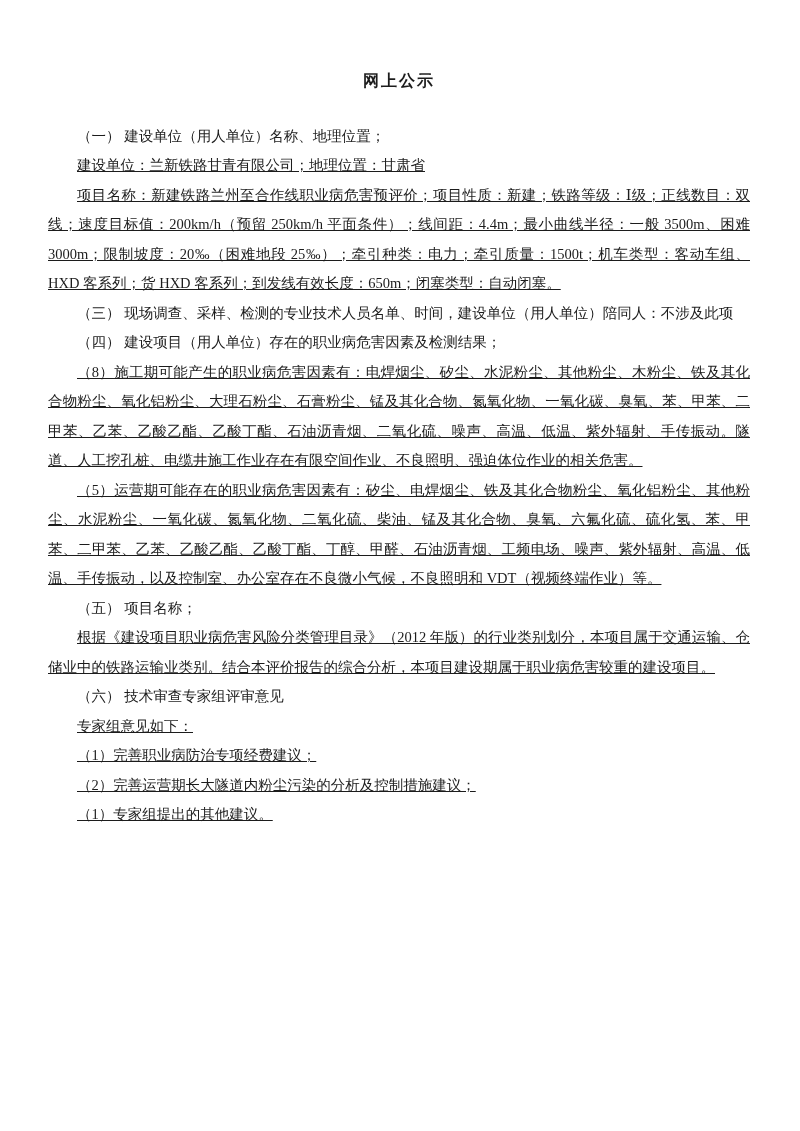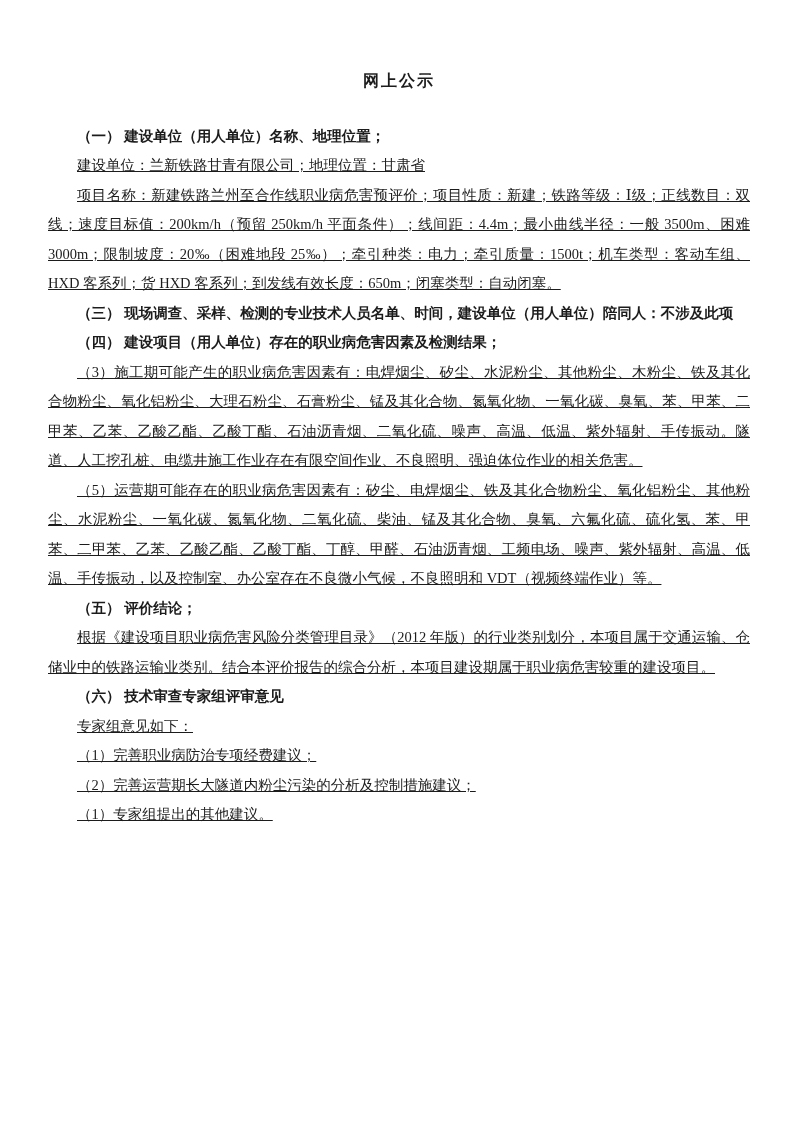--- a/index.html
+++ b/index.html
@@ -22,21 +22,21 @@
     overflow: hidden;
   }
   .doc-title {
     text-align: center;
     font-weight: bold;
     font-size: 16px;
     letter-spacing: 2px;
     margin: 0 0 26px 0;
   }
   .heading {
-    font-weight: bold;
+    font-weight: normal;
     text-indent: 2em;
     text-align: justify;
     margin: 0;
   }
   .para {
     text-indent: 2em;
     text-align: justify;
     margin: 0;
     text-decoration: underline;
   }
@@ -56,26 +56,26 @@
   <div>
     <p class="para">项目名称：新建铁路兰州至合作线职业病危害预评价；项目性质：新建；铁路等级：Ⅰ级；正线数目：双线；速度目标值：200km/h（预留 250km/h 平面条件）；线间距：4.4m；最小曲线半径：一般 3500m、困难 3000m；限制坡度：20‰（困难地段 25‰）；牵引种类：电力；牵引质量：1500t；机车类型：客动车组、HXD 客系列；货 HXD 客系列；到发线有效长度：650m；闭塞类型：自动闭塞。</p>
   </div>
 
   <div>
     <p class="heading">（三） 现场调查、采样、检测的专业技术人员名单、时间，建设单位（用人单位）陪同人：不涉及此项</p>
   </div>
 
   <div>
     <p class="heading">（四） 建设项目（用人单位）存在的职业病危害因素及检测结果；</p>
-    <p class="para">（3）施工期可能产生的职业病危害因素有：电焊烟尘、矽尘、水泥粉尘、其他粉尘、木粉尘、铁及其化合物粉尘、氧化铝粉尘、大理石粉尘、石膏粉尘、锰及其化合物、氮氧化物、一氧化碳、臭氧、苯、甲苯、二甲苯、乙苯、乙酸乙酯、乙酸丁酯、石油沥青烟、二氧化硫、噪声、高温、低温、紫外辐射、手传振动。隧道、人工挖孔桩、电缆井施工作业存在有限空间作业、不良照明、强迫体位作业的相关危害。</p>
+    <p class="para">（8）施工期可能产生的职业病危害因素有：电焊烟尘、矽尘、水泥粉尘、其他粉尘、木粉尘、铁及其化合物粉尘、氧化铝粉尘、大理石粉尘、石膏粉尘、锰及其化合物、氮氧化物、一氧化碳、臭氧、苯、甲苯、二甲苯、乙苯、乙酸乙酯、乙酸丁酯、石油沥青烟、二氧化硫、噪声、高温、低温、紫外辐射、手传振动。隧道、人工挖孔桩、电缆井施工作业存在有限空间作业、不良照明、强迫体位作业的相关危害。</p>
     <p class="para">（5）运营期可能存在的职业病危害因素有：矽尘、电焊烟尘、铁及其化合物粉尘、氧化铝粉尘、其他粉尘、水泥粉尘、一氧化碳、氮氧化物、二氧化硫、柴油、锰及其化合物、臭氧、六氟化硫、硫化氢、苯、甲苯、二甲苯、乙苯、乙酸乙酯、乙酸丁酯、丁醇、甲醛、石油沥青烟、工频电场、噪声、紫外辐射、高温、低温、手传振动，以及控制室、办公室存在不良微小气候，不良照明和 VDT（视频终端作业）等。</p>
   </div>
 
   <div>
-    <p class="heading">（五） 评价结论；</p>
+    <p class="heading">（五） 项目名称；</p>
     <p class="para">根据《建设项目职业病危害风险分类管理目录》（2012 年版）的行业类别划分，本项目属于交通运输、仓储业中的铁路运输业类别。结合本评价报告的综合分析，本项目建设期属于职业病危害较重的建设项目。</p>
   </div>
 
   <div>
     <p class="heading">（六） 技术审查专家组评审意见</p>
     <p class="para">专家组意见如下：</p>
     <p class="para">（1）完善职业病防治专项经费建议；</p>
     <p class="para">（2）完善运营期长大隧道内粉尘污染的分析及控制措施建议；</p>
     <p class="para">（1）专家组提出的其他建议。</p>
   </div>

